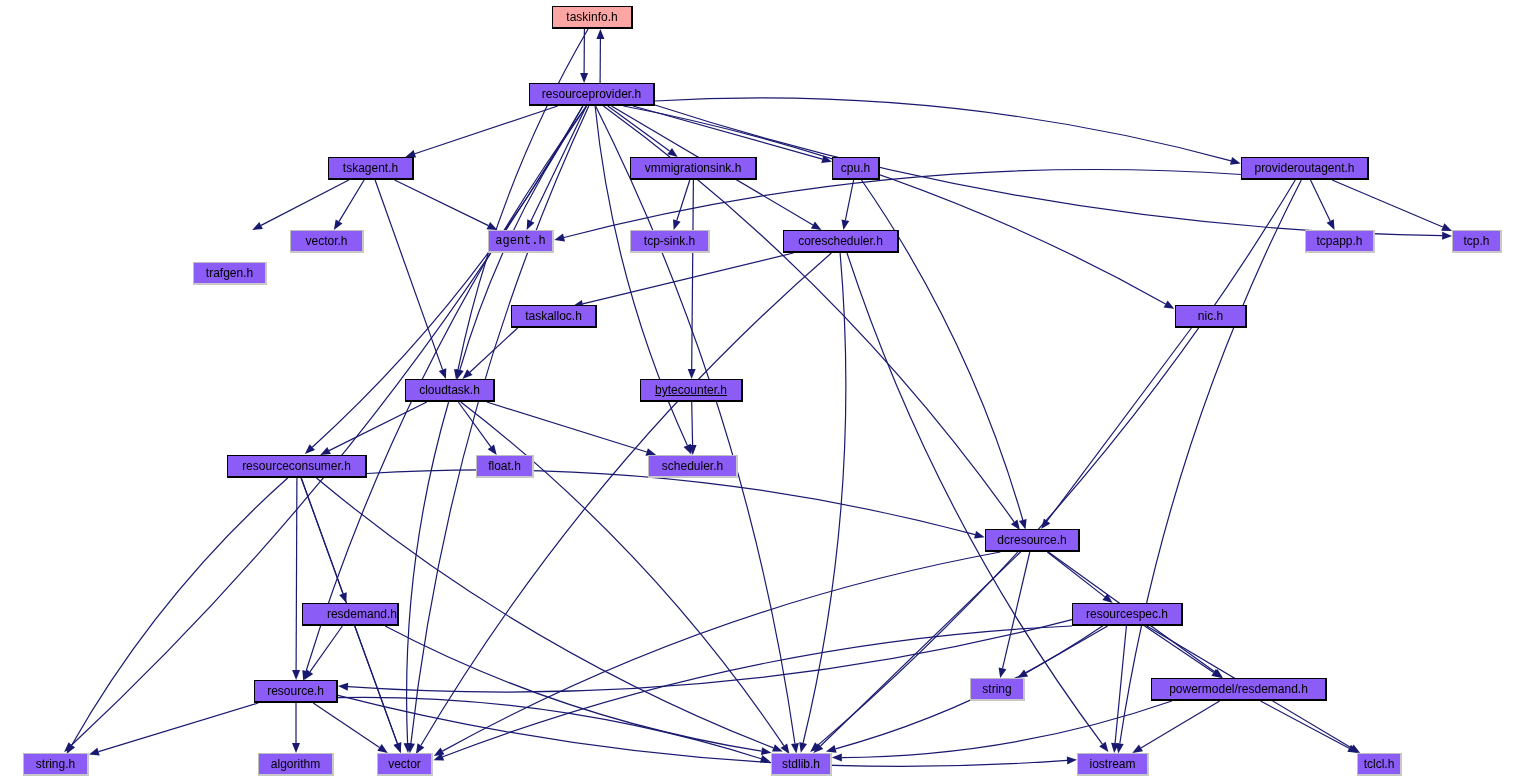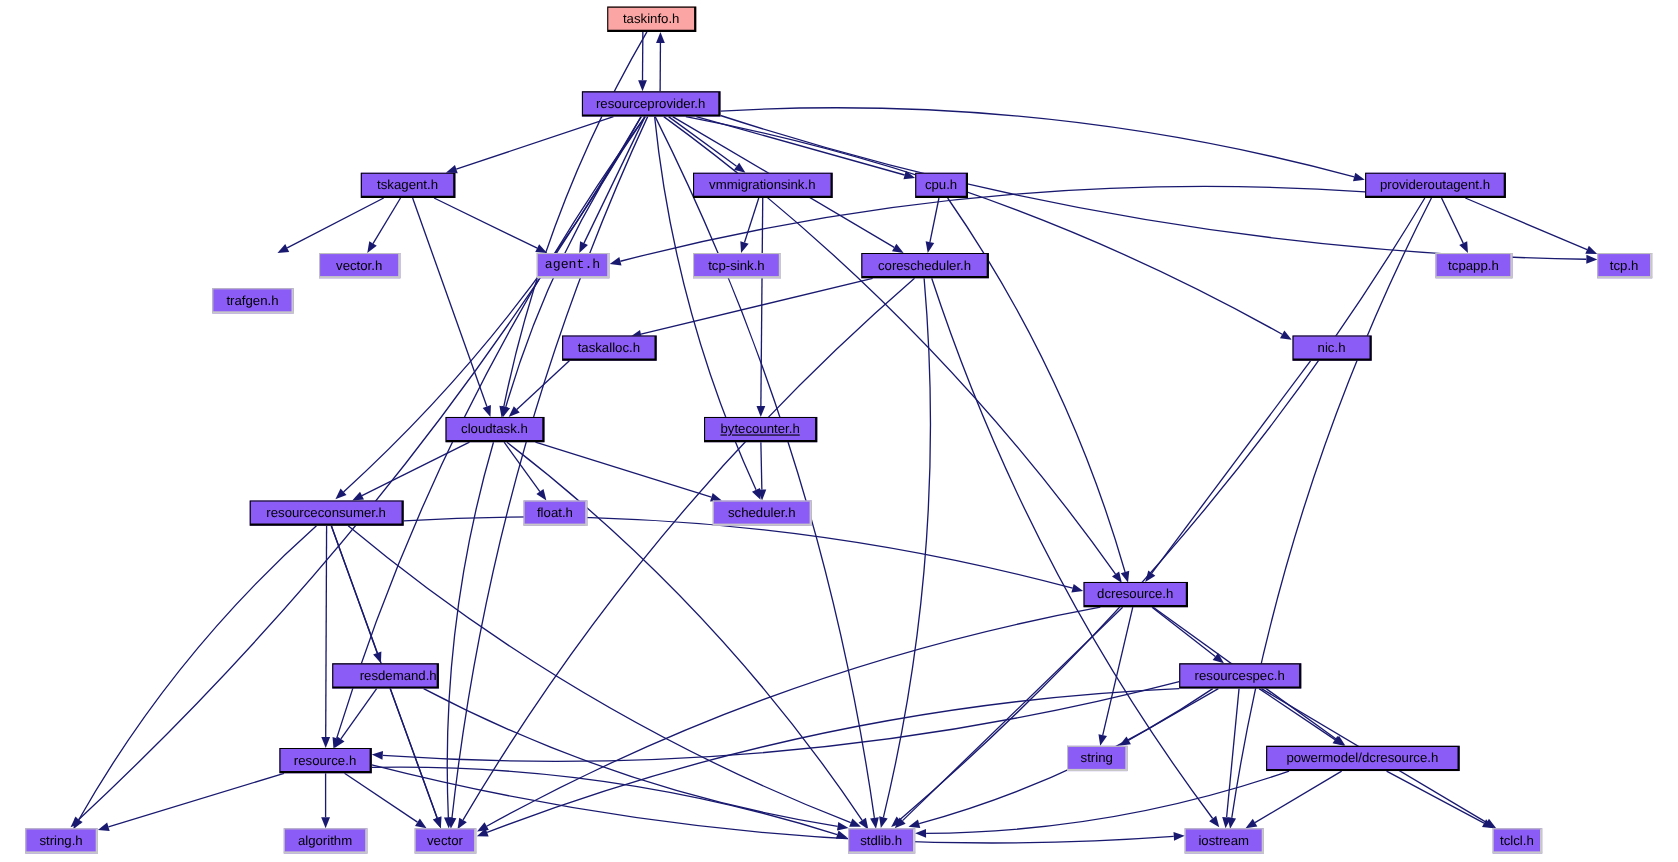--- a/index.html
+++ b/index.html
@@ -185,20 +185,20 @@
   <div class="node doc" style="left: 405px; top: 379px; width: 90px;">cloudtask.h</div>
   <div class="node doc" style="left: 640px; top: 379px; width: 103px; text-decoration: underline;">bytecounter.h</div>
   <div class="node doc" style="left: 227px; top: 455px; width: 140px;">resourceconsumer.h</div>
   <div class="node ext" style="left: 476px; top: 455px; width: 58px;">float.h</div>
   <div class="node ext" style="left: 648px; top: 455px; width: 90px;">scheduler.h</div>
   <div class="node doc" style="left: 985px; top: 529px; width: 95px;">dcresource.h</div>
   <div class="node doc" style="left: 302px; top: 603px; width: 97px; text-align: right;">resdemand.h</div>
   <div class="node doc" style="left: 1072px; top: 603px; width: 111px;">resourcespec.h</div>
   <div class="node doc" style="left: 254px; top: 680px; width: 84px;">resource.h</div>
   <div class="node ext" style="left: 970px; top: 678px; width: 55px;">string</div>
-  <div class="node doc" style="left: 1151px; top: 678px; width: 176px;">powermodel/dcresource.h</div>
+  <div class="node doc" style="left: 1151px; top: 678px; width: 176px;">powermodel/resdemand.h</div>
   <div class="node ext" style="left: 23px; top: 753px; width: 66px;">string.h</div>
   <div class="node ext" style="left: 258px; top: 753px; width: 76px;">algorithm</div>
   <div class="node ext" style="left: 377px; top: 753px; width: 56px;">vector</div>
   <div class="node ext" style="left: 771px; top: 753px; width: 61px;">stdlib.h</div>
   <div class="node ext" style="left: 1077px; top: 753px; width: 72px;">iostream</div>
   <div class="node ext" style="left: 1357px; top: 753px; width: 45px;">tclcl.h</div>
 </div>
 
 </body></html>

